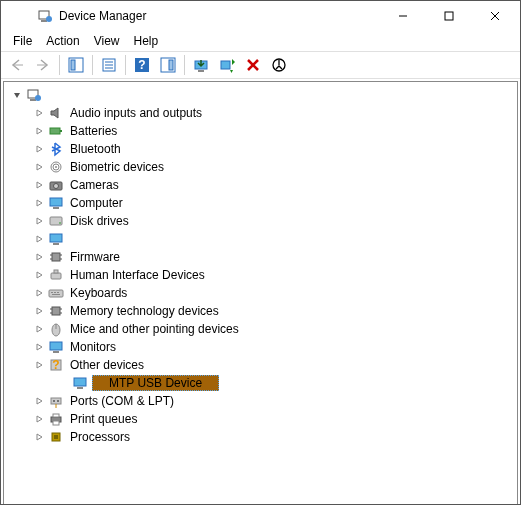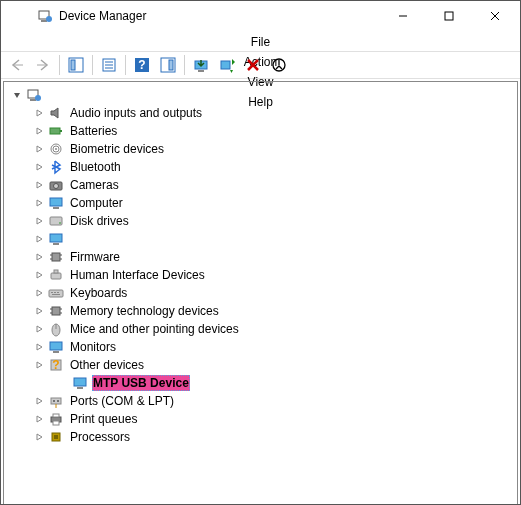--- a/index.html
+++ b/index.html
@@ -1,33 +1,33 @@
 <!DOCTYPE html>
 <html><head>
 <meta charset="utf-8">
 <style>
   * { box-sizing: border-box; margin: 0; padding: 0; font-family: "Segoe UI", Tahoma, sans-serif; font-size: 12px; }
   body { background: #fff; width: 521px; height: 505px; overflow: hidden; border: 1px solid #555; }
   .titlebar { display: flex; align-items: center; height: 30px; padding: 0 2px 0 8px; margin-left: 28px; }
   .titlebar .icon { width: 16px; height: 16px; margin-right: 6px; display:flex; align-items:center; justify-content:center; }
   .titlebar .title { flex: 1; }
   .win-btn { width: 46px; height: 30px; display: flex; align-items: center; justify-content: center; }
-  .menubar { display: flex; gap: 2px; padding: 2px 6px; height: 20px; align-items:center;flex-direction:column; }
+  .menubar { display: flex; gap: 2px; padding: 2px 6px; height: 20px; align-items:center; }
   .menu-item { padding: 2px 6px; }
   .toolbar { display: flex; align-items: center; gap: 2px; padding: 2px 4px; border-top: 1px solid #e0e0e0; border-bottom: 1px solid #e0e0e0; height: 28px; }
   .tbtn { width: 24px; height: 24px; display:flex; align-items:center; justify-content:center; }
   .tbtn.disabled { opacity: .35; }
   .sep { width:1px; height:20px; background:#d0d0d0; margin:0 2px; }
   .tree-wrap { position: relative; height: 450px; border: 1px solid #888; margin: 2px; overflow: hidden; }
   .tree { height: 100%; overflow-y: auto; padding: 4px 0 4px 4px; }
   .node { display: flex; align-items: center; height: 18px; white-space: nowrap; }
   .toggle { width: 14px; height: 14px; display:flex; align-items:center; justify-content:center; margin-right: 2px; cursor:pointer; }
   .node .dicon { width: 16px; height:16px; margin-right: 4px; display:flex; align-items:center; justify-content:center; }
   .node .label { padding: 0 2px; }
-  .node.selected .label { background: #ec4899; border: 1px dotted #5aa0e0; padding: 0 0; font-weight: bold; }
+  .node.selected .label { background: #a16207; border: 1px dotted #5aa0e0; padding: 0 16px; }
   .lvl0 { padding-left: 2px; }
   .lvl1 { padding-left: 24px; }
   .lvl2 { padding-left: 48px; }
   .statusbar { display:flex; height:18px; border-top:1px solid #d0d0d0; }
   .statusbar > div { border-right:1px solid #d0d0d0; }
   
 </style>
 </head>
 <body>
 
@@ -182,39 +182,39 @@
         <span class="label">Batteries</span>
       </div>
       <div class="node lvl1">
         <span class="toggle">
           <svg width="10" height="10">
             <path d="M3 2 L8 5 L3 8 Z" fill="none" stroke="#888"></path>
           </svg>
         </span>
         <span class="dicon">
           <svg width="16" height="16">
+            <path d="M7 2 L7 14 L12 10 L4 6 M7 2 L12 6 L4 10" fill="none" stroke="#2a6ed9" stroke-width="1.5"></path>
+          </svg>
+        </span>
+        <span class="label">Bluetooth</span>
+      </div>
+      <div class="node lvl1">
+        <span class="toggle">
+          <svg width="10" height="10">
+            <path d="M3 2 L8 5 L3 8 Z" fill="none" stroke="#888"></path>
+          </svg>
+        </span>
+        <span class="dicon">
+          <svg width="16" height="16">
             <circle cx="8" cy="8" r="5" fill="none" stroke="#888"></circle>
             <circle cx="8" cy="8" r="3" fill="none" stroke="#888"></circle>
             <circle cx="8" cy="8" r="1" fill="#888"></circle>
           </svg>
         </span>
         <span class="label">Biometric devices</span>
-      </div>
-      <div class="node lvl1">
-        <span class="toggle">
-          <svg width="10" height="10">
-            <path d="M3 2 L8 5 L3 8 Z" fill="none" stroke="#888"></path>
-          </svg>
-        </span>
-        <span class="dicon">
-          <svg width="16" height="16">
-            <path d="M7 2 L7 14 L12 10 L4 6 M7 2 L12 6 L4 10" fill="none" stroke="#2a6ed9" stroke-width="1.5"></path>
-          </svg>
-        </span>
-        <span class="label">Bluetooth</span>
       </div>
       <div class="node lvl1">
         <span class="toggle">
           <svg width="10" height="10">
             <path d="M3 2 L8 5 L3 8 Z" fill="none" stroke="#888"></path>
           </svg>
         </span>
         <span class="dicon">
           <svg width="16" height="16">
             <rect x="2" y="5" width="12" height="8" rx="1" fill="#888" stroke="#555"></rect>

